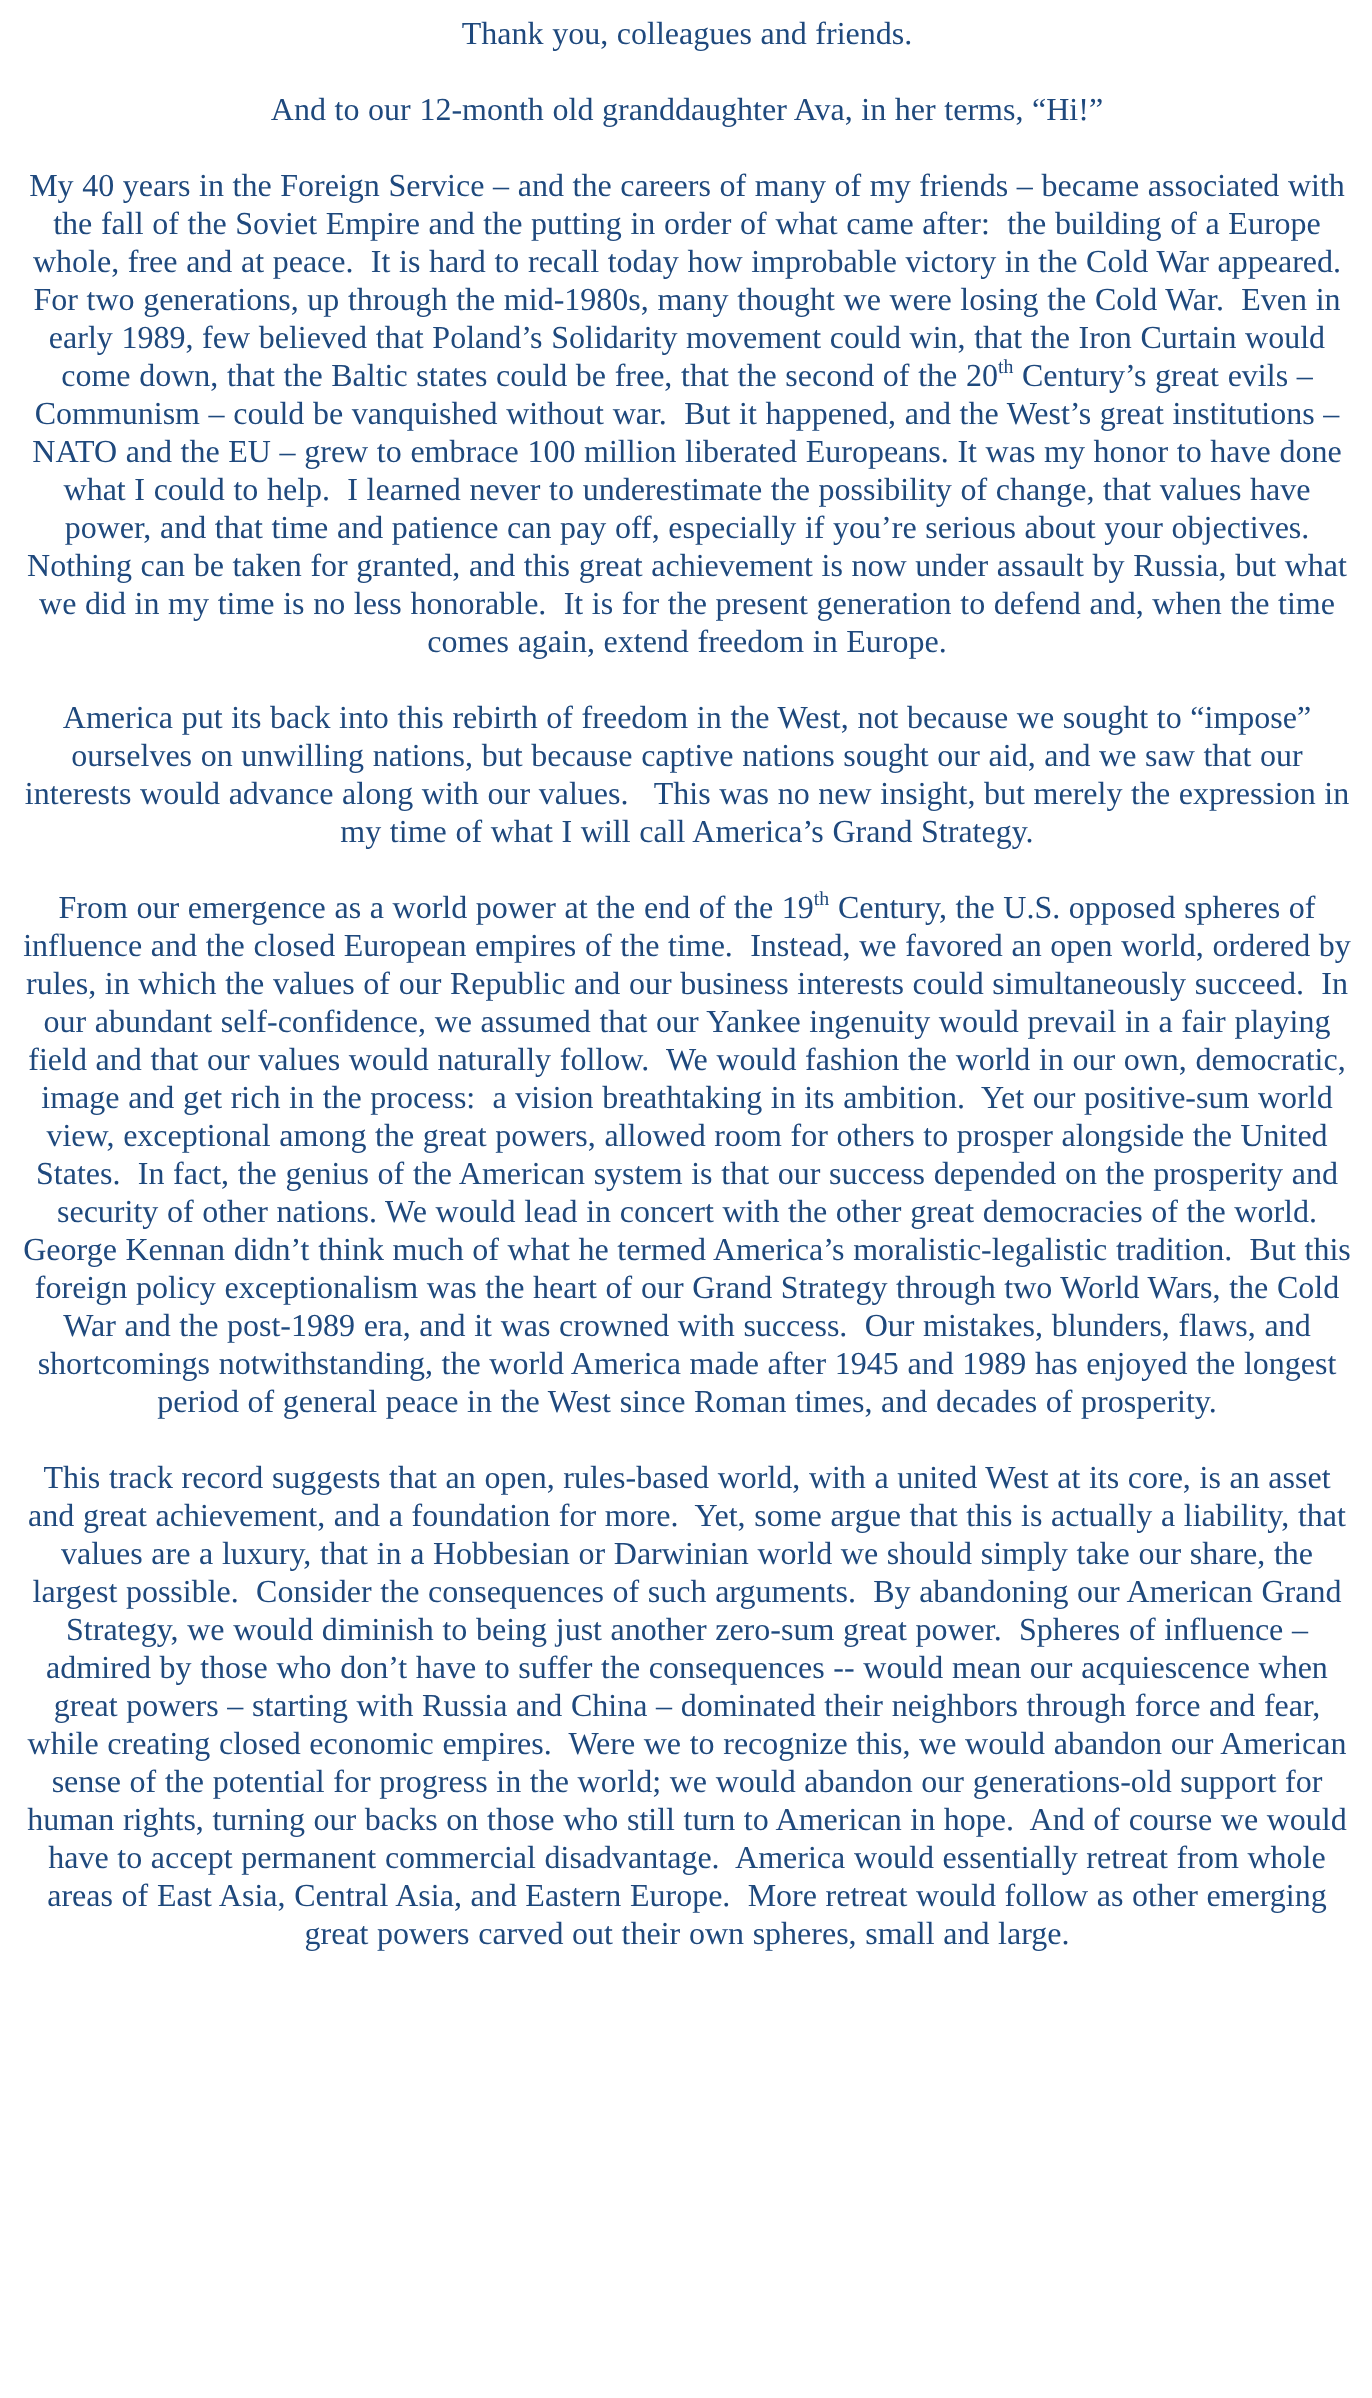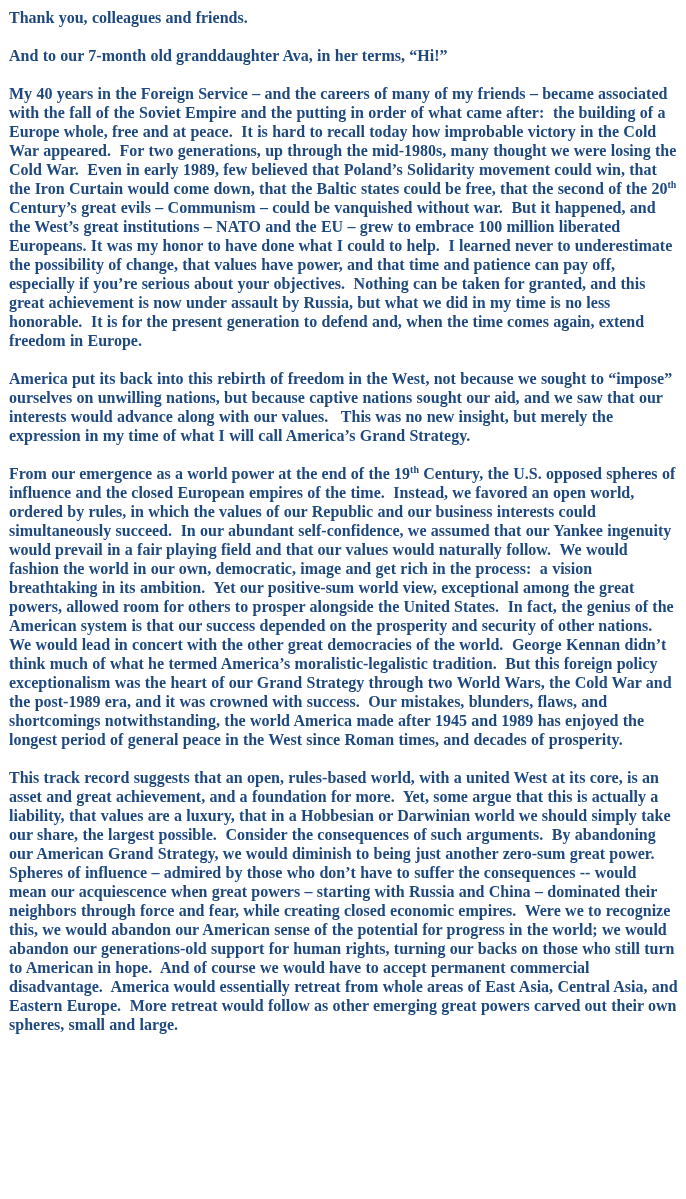--- a/index.html
+++ b/index.html
@@ -12,22 +12,21 @@
     min-height: 1199px;
     font-family: "Liberation Serif", "DejaVu Serif", serif;
   }
   .page {
     box-sizing: border-box;
     width: 686px;
     min-height: 1199px;
     padding: 8px 8px 10px 9px;
     font-size: 16px;
     line-height: 19px;
-    text-align: left;
-    font-weight: bold;
+    text-align: center;
   }
   .para {
     margin: 0 0 19px 0;
     white-space: pre-wrap;
     word-spacing: 0.02em;
   }
   .para:last-child {
     margin-bottom: 0;
   }
   sup.ordinal {
@@ -35,19 +34,19 @@
     line-height: 0;
     vertical-align: super;
   }
 </style>
 </head>
 <body>
 
 <div class="page" style="color: rgb(31, 73, 125);">
   <div id="doc-body">
       <p class="para">Thank you, colleagues and friends.</p>
-      <p class="para">And to our 7-month old granddaughter Ava, in her terms, “Hi!”</p>
+      <p class="para">And to our 12-month old granddaughter Ava, in her terms, “Hi!”</p>
       <p class="para">My 40 years in the Foreign Service – and the careers of many of my friends – became associated with the fall of the Soviet Empire and the putting in order of what came after:  the building of a Europe whole, free and at peace.  It is hard to recall today how improbable victory in the Cold War appeared.  For two generations, up through the mid-1980s, many thought we were losing the Cold War.  Even in early 1989, few believed that Poland’s Solidarity movement could win, that the Iron Curtain would come down, that the Baltic states could be free, that the second of the 20<sup class="ordinal">th</sup> Century’s great evils – Communism – could be vanquished without war.  But it happened, and the West’s great institutions – NATO and the EU – grew to embrace 100 million liberated Europeans. It was my honor to have done what I could to help.  I learned never to underestimate the possibility of change, that values have power, and that time and patience can pay off, especially if you’re serious about your objectives.  Nothing can be taken for granted, and this great achievement is now under assault by Russia, but what we did in my time is no less honorable.  It is for the present generation to defend and, when the time comes again, extend freedom in Europe.</p>
       <p class="para">America put its back into this rebirth of freedom in the West, not because we sought to “impose” ourselves on unwilling nations, but because captive nations sought our aid, and we saw that our interests would advance along with our values.   This was no new insight, but merely the expression in my time of what I will call America’s Grand Strategy.</p>
       <p class="para">From our emergence as a world power at the end of the 19<sup class="ordinal">th</sup> Century, the U.S. opposed spheres of influence and the closed European empires of the time.  Instead, we favored an open world, ordered by rules, in which the values of our Republic and our business interests could simultaneously succeed.  In our abundant self-confidence, we assumed that our Yankee ingenuity would prevail in a fair playing field and that our values would naturally follow.  We would fashion the world in our own, democratic, image and get rich in the process:  a vision breathtaking in its ambition.  Yet our positive-sum world view, exceptional among the great powers, allowed room for others to prosper alongside the United States.  In fact, the genius of the American system is that our success depended on the prosperity and security of other nations. We would lead in concert with the other great democracies of the world.  George Kennan didn’t think much of what he termed America’s moralistic-legalistic tradition.  But this foreign policy exceptionalism was the heart of our Grand Strategy through two World Wars, the Cold War and the post-1989 era, and it was crowned with success.  Our mistakes, blunders, flaws, and shortcomings notwithstanding, the world America made after 1945 and 1989 has enjoyed the longest period of general peace in the West since Roman times, and decades of prosperity.</p>
       <p class="para">This track record suggests that an open, rules-based world, with a united West at its core, is an asset and great achievement, and a foundation for more.  Yet, some argue that this is actually a liability, that values are a luxury, that in a Hobbesian or Darwinian world we should simply take our share, the largest possible.  Consider the consequences of such arguments.  By abandoning our American Grand Strategy, we would diminish to being just another zero-sum great power.  Spheres of influence – admired by those who don’t have to suffer the consequences -- would mean our acquiescence when great powers – starting with Russia and China – dominated their neighbors through force and fear, while creating closed economic empires.  Were we to recognize this, we would abandon our American sense of the potential for progress in the world; we would abandon our generations-old support for human rights, turning our backs on those who still turn to American in hope.  And of course we would have to accept permanent commercial disadvantage.  America would essentially retreat from whole areas of East Asia, Central Asia, and Eastern Europe.  More retreat would follow as other emerging great powers carved out their own spheres, small and large.</p>
     </div>
 </div>
 
 </body></html>

